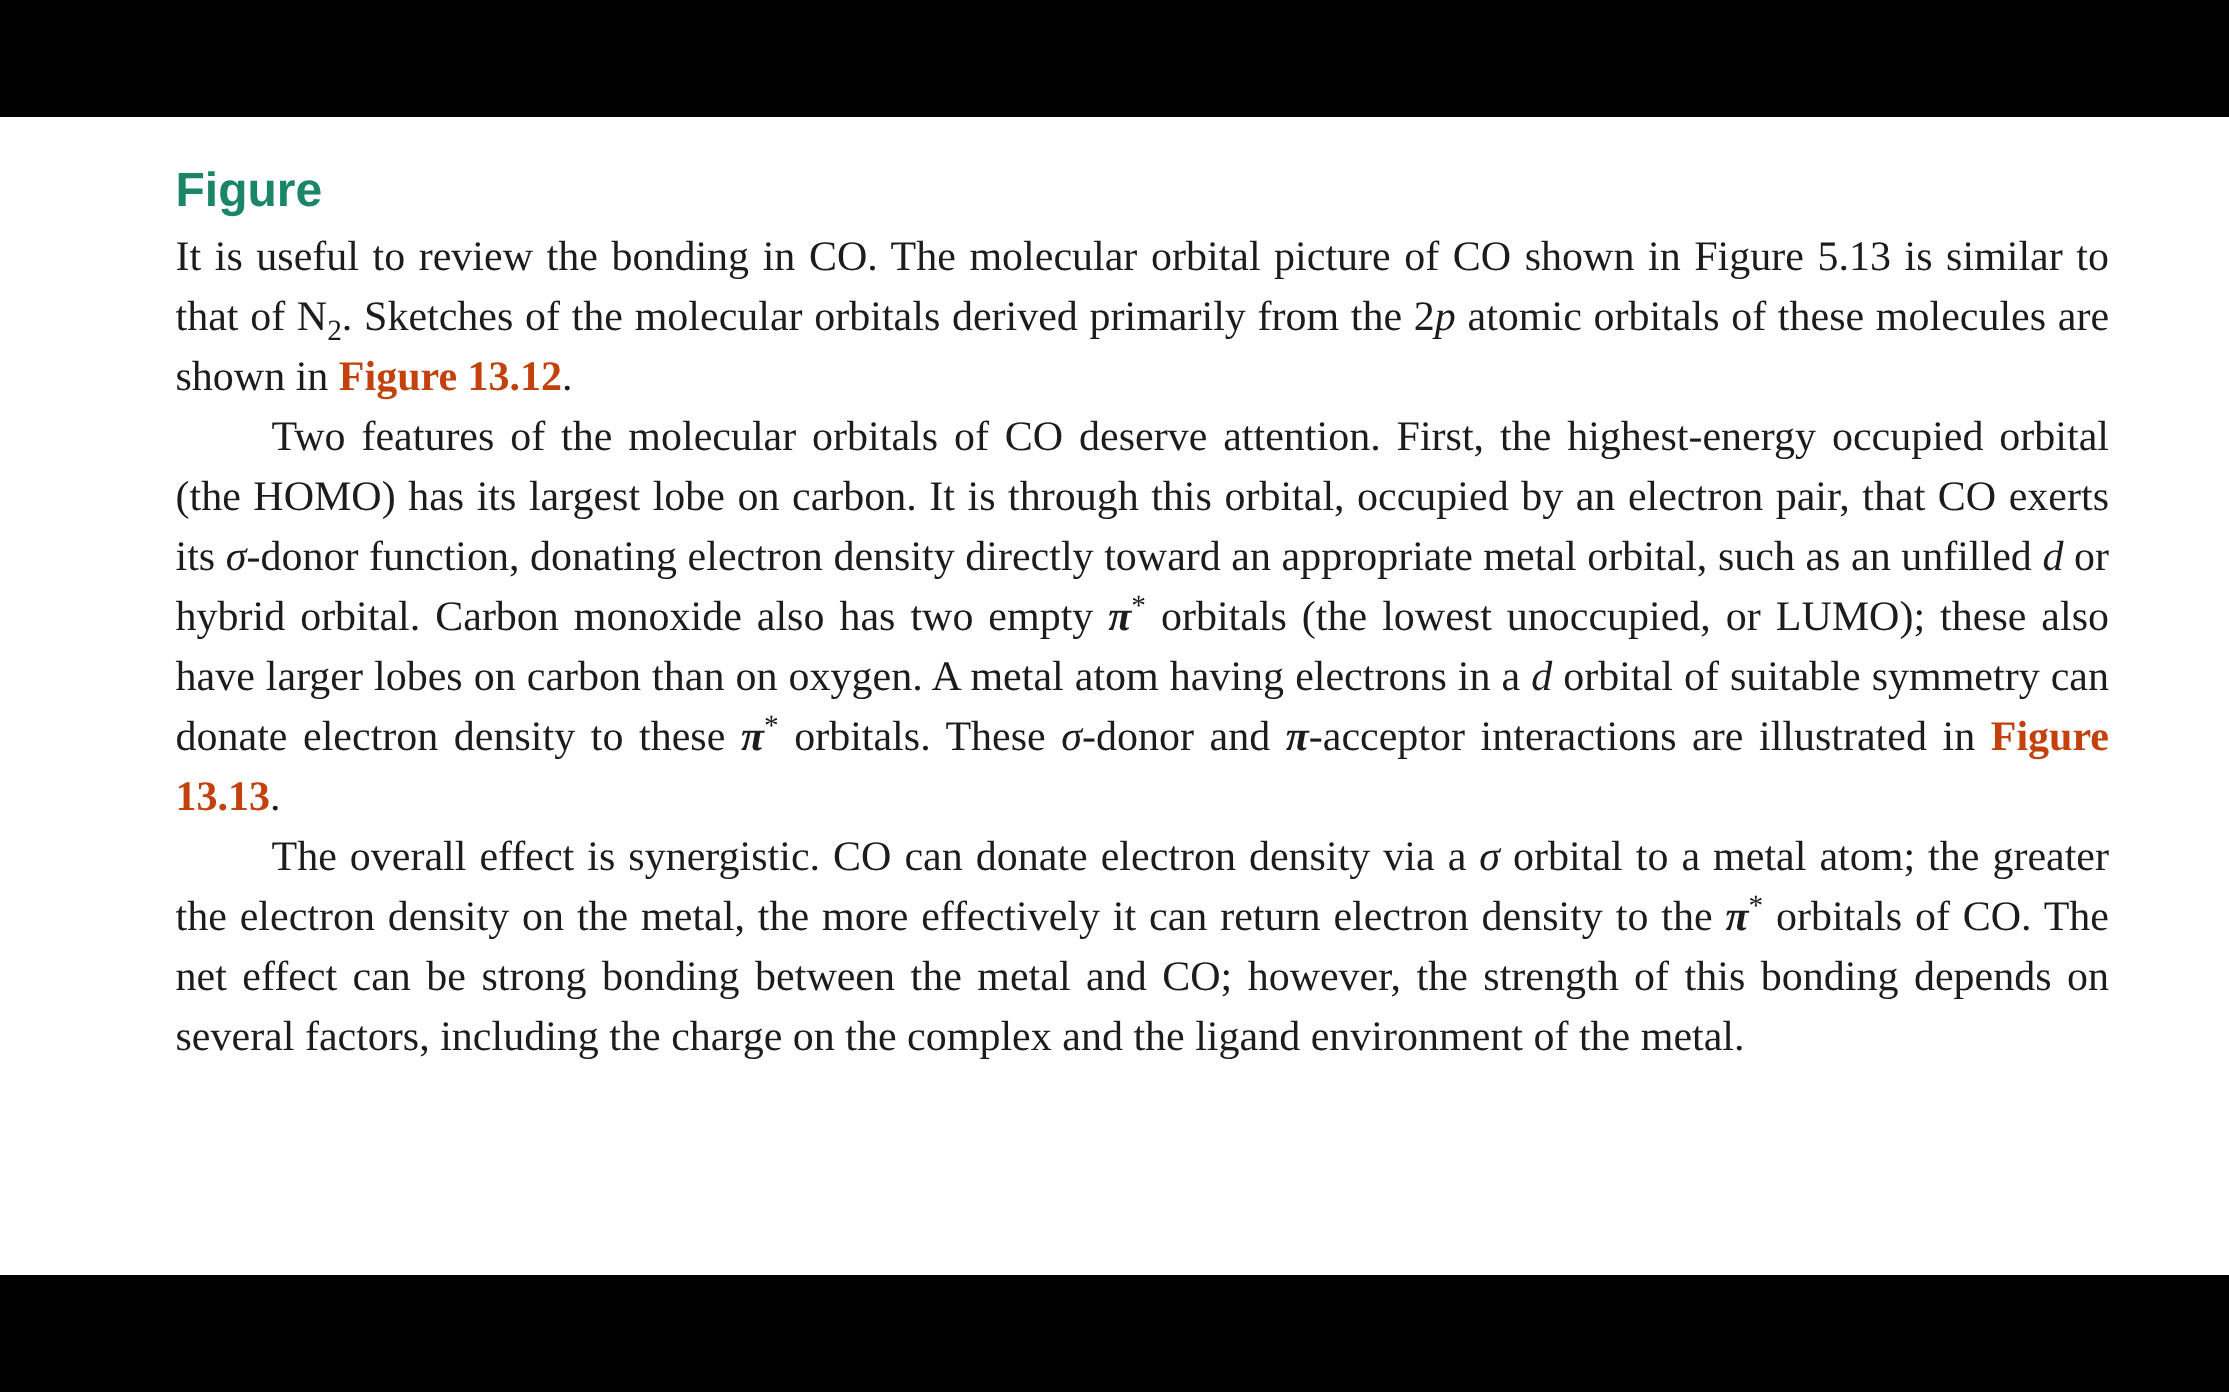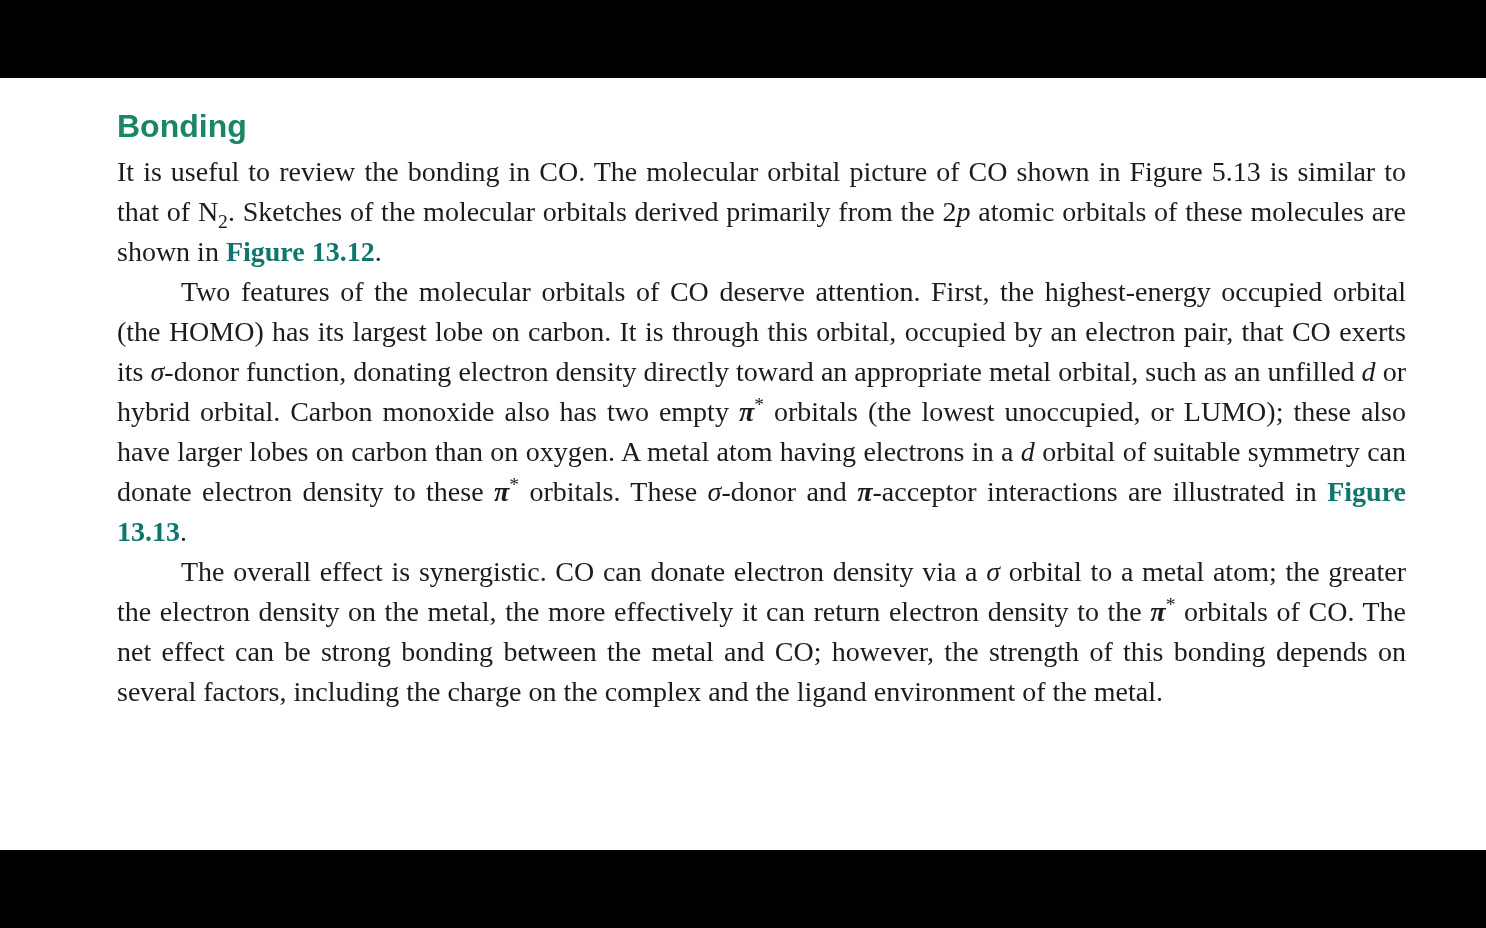--- a/index.html
+++ b/index.html
@@ -51,30 +51,30 @@
     text-align: justify;
     margin: 0;
   }
   .para.indent { text-indent: 64px; }
 
   .seg-normal { }
   .seg-italic { font-style: italic; }
   .seg-bolditalic { font-style: italic; font-weight: bold; }
   .seg-sub { vertical-align: sub; font-size: 0.7em; line-height: 0; }
   .seg-sup { vertical-align: super; font-size: 0.7em; line-height: 0; }
-  .seg-figref { color: #0f766e; font-weight: bold; cursor: pointer; margin-top: 19px; }
+  .seg-figref { color: #c2410c; font-weight: bold; cursor: pointer; margin-top: 19px; }
 </style>
 </head>
 <body>
 
 <div class="page">
   <div class="letterbox top"></div>
 
   <div class="content">
-    <h2 class="heading">Bonding</h2>
+    <h2 class="heading">Figure</h2>
     <div id="paragraphs">
         <p class="para"><span class="seg-normal">It is useful to review the bonding in CO. The molecular orbital picture of CO shown in Figure 5.13 is similar to that of N</span><span class="seg-sub">2</span><span class="seg-normal">. Sketches of the molecular orbitals derived primarily from the 2</span><span class="seg-italic">p</span><span class="seg-normal"> atomic orbitals of these molecules are shown in </span><span class="seg-figref">Figure 13.12</span><span class="seg-normal">.</span></p>
         <p class="para indent"><span class="seg-normal">Two features of the molecular orbitals of CO deserve attention. First, the highest-energy occupied orbital (the HOMO) has its largest lobe on carbon. It is through this orbital, occupied by an electron pair, that CO exerts its </span><span class="seg-italic">σ</span><span class="seg-normal">-donor function, donating electron density directly toward an appropriate metal orbital, such as an unfilled </span><span class="seg-italic">d</span><span class="seg-normal"> or hybrid orbital. Carbon monoxide also has two empty </span><span class="seg-bolditalic">π</span><span class="seg-sup">*</span><span class="seg-normal"> orbitals (the lowest unoccupied, or LUMO); these also have larger lobes on carbon than on oxygen. A metal atom having electrons in a </span><span class="seg-italic">d</span><span class="seg-normal"> orbital of suitable symmetry can donate electron density to these </span><span class="seg-bolditalic">π</span><span class="seg-sup">*</span><span class="seg-normal"> orbitals. These </span><span class="seg-italic">σ</span><span class="seg-normal">-donor and </span><span class="seg-bolditalic">π</span><span class="seg-normal">-acceptor interactions are illustrated in </span><span class="seg-figref">Figure 13.13</span><span class="seg-normal">.</span></p>
         <p class="para indent"><span class="seg-normal">The overall effect is synergistic. CO can donate electron density via a </span><span class="seg-italic">σ</span><span class="seg-normal"> orbital to a metal atom; the greater the electron density on the metal, the more effectively it can return electron density to the </span><span class="seg-bolditalic">π</span><span class="seg-sup">*</span><span class="seg-normal"> orbitals of CO. The net effect can be strong bonding between the metal and CO; however, the strength of this bonding depends on several factors, including the charge on the complex and the ligand environment of the metal.</span></p>
       </div>
   </div>
 
   <div class="letterbox bottom"></div>
 </div>
 

